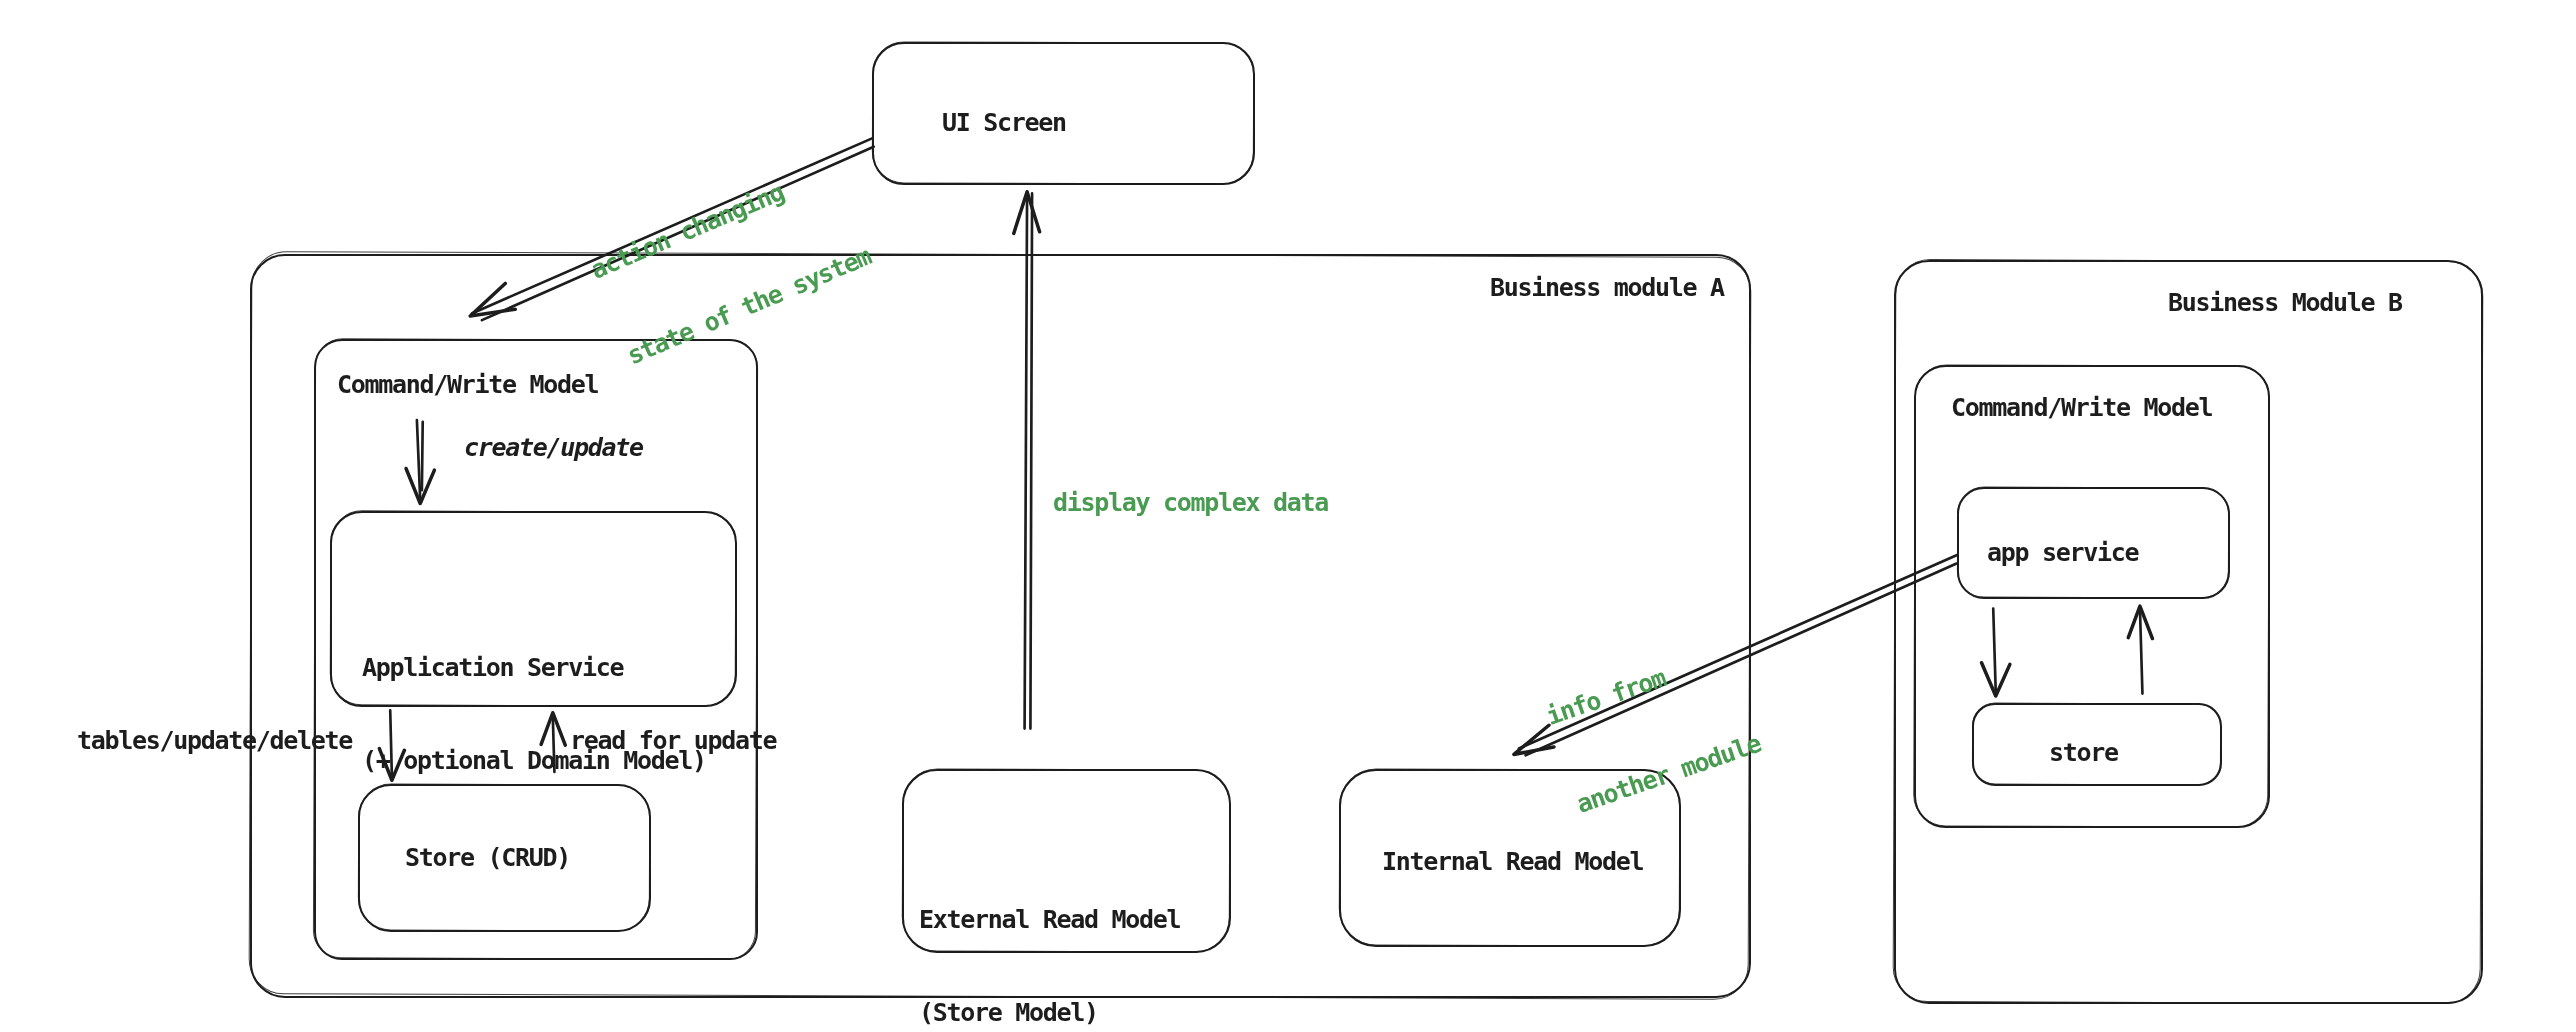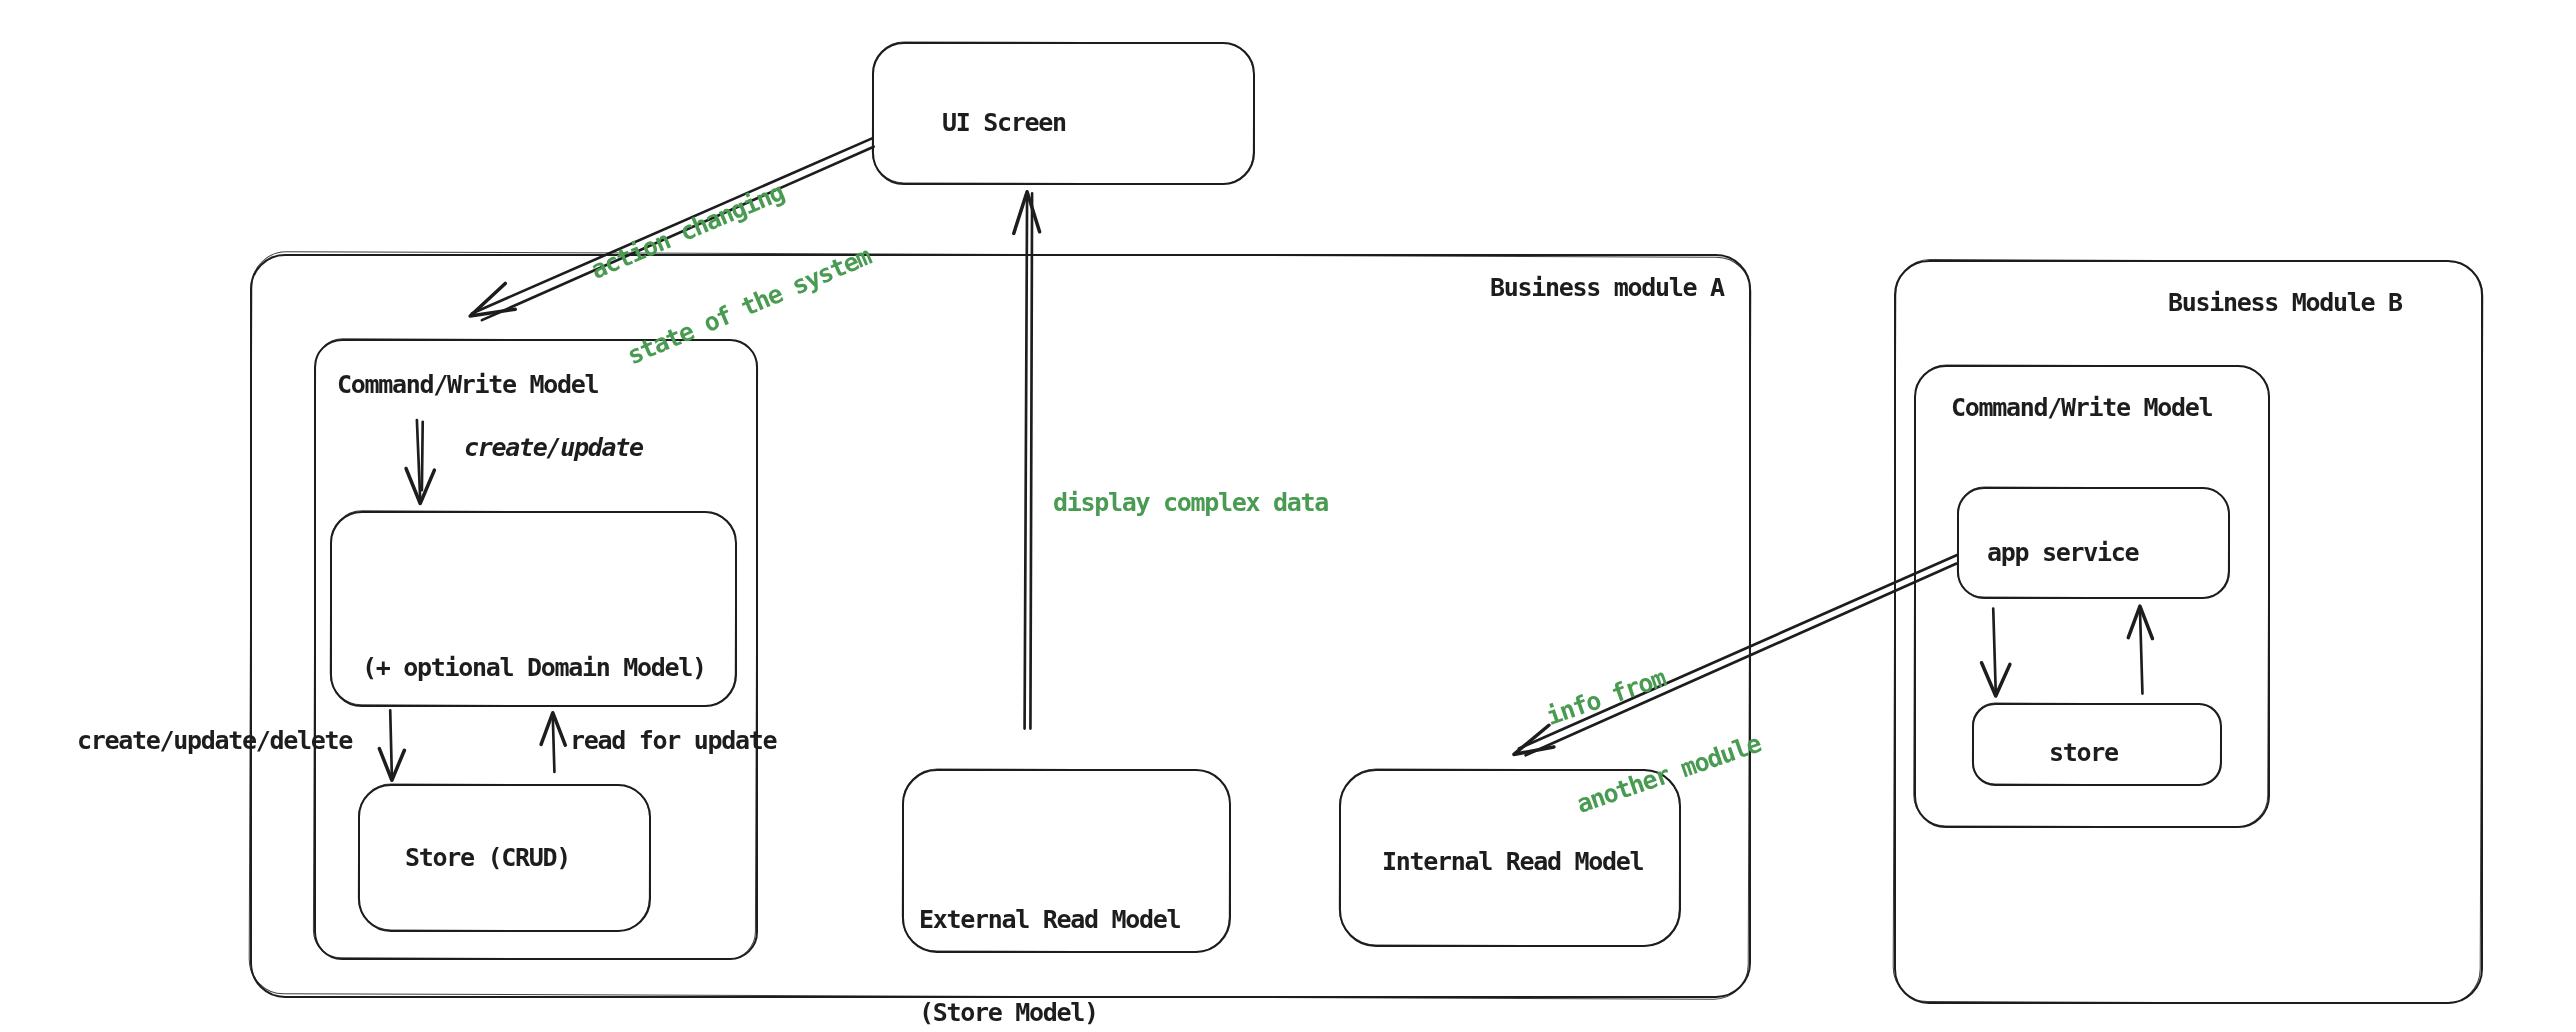--- a/index.html
+++ b/index.html
@@ -124,24 +124,25 @@
 
   <div class="lbl" style="left:942px; top:107px;">UI Screen</div>
 
   <div class="lbl" style="left:1470px; top:272px;margin-left:20px;">Business module A</div>
 
   <div class="lbl" style="left:337px; top:369px;">Command/Write Model</div>
 
   <div class="lbl" style="left:464px; top:432px;font-style:italic;">create/update</div>
 
   <div class="lbl" style="left:362px; top:590px;">
+    <div>Application Service</div>
     <div>(+ optional Domain Model)</div>
   </div>
 
-  <div class="lbl" style="left:77px; top:725px;">create/update/delete</div>
+  <div class="lbl" style="left:77px; top:725px;">tables/update/delete</div>
 
   <div class="lbl" style="left:570px; top:725px;">read for update</div>
 
   <div class="lbl" style="left:405px; top:842px;">Store (CRUD)</div>
 
   <div class="lbl" style="left:919px; top:842px;">
     <div>External Read Model</div>
     <div>(Store Model)</div>
   </div>
 

